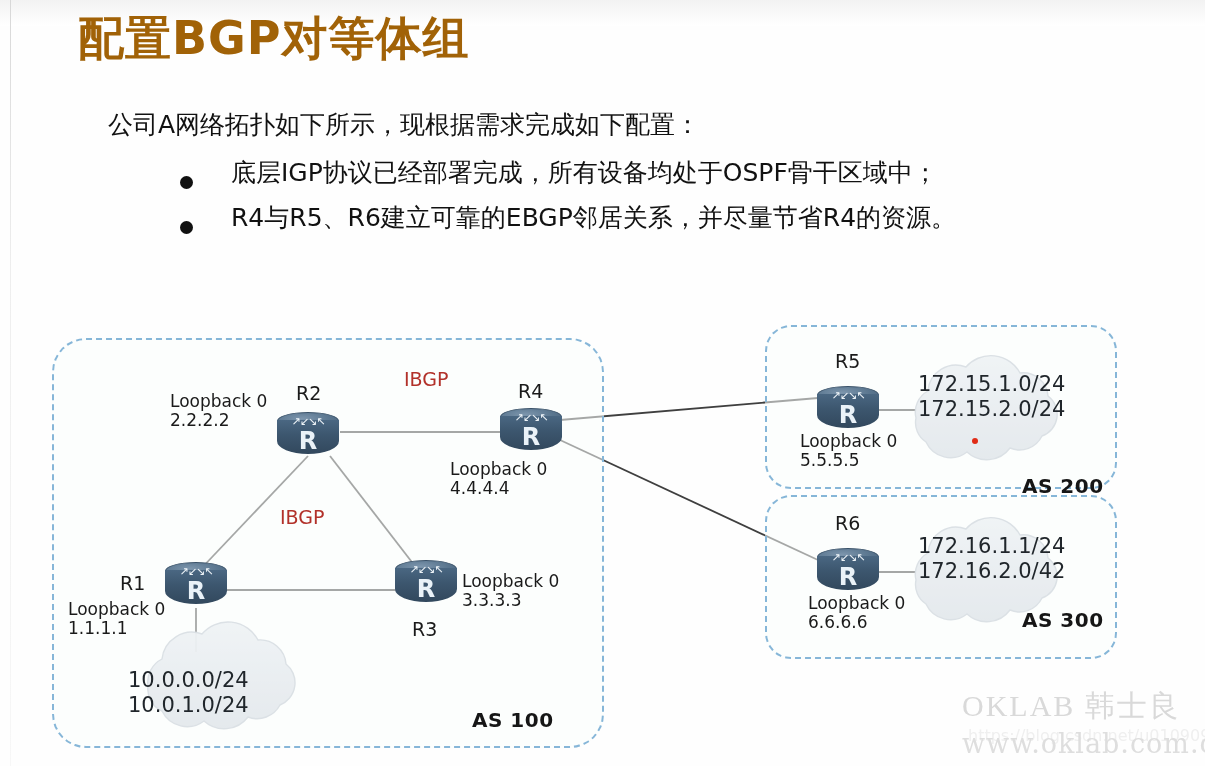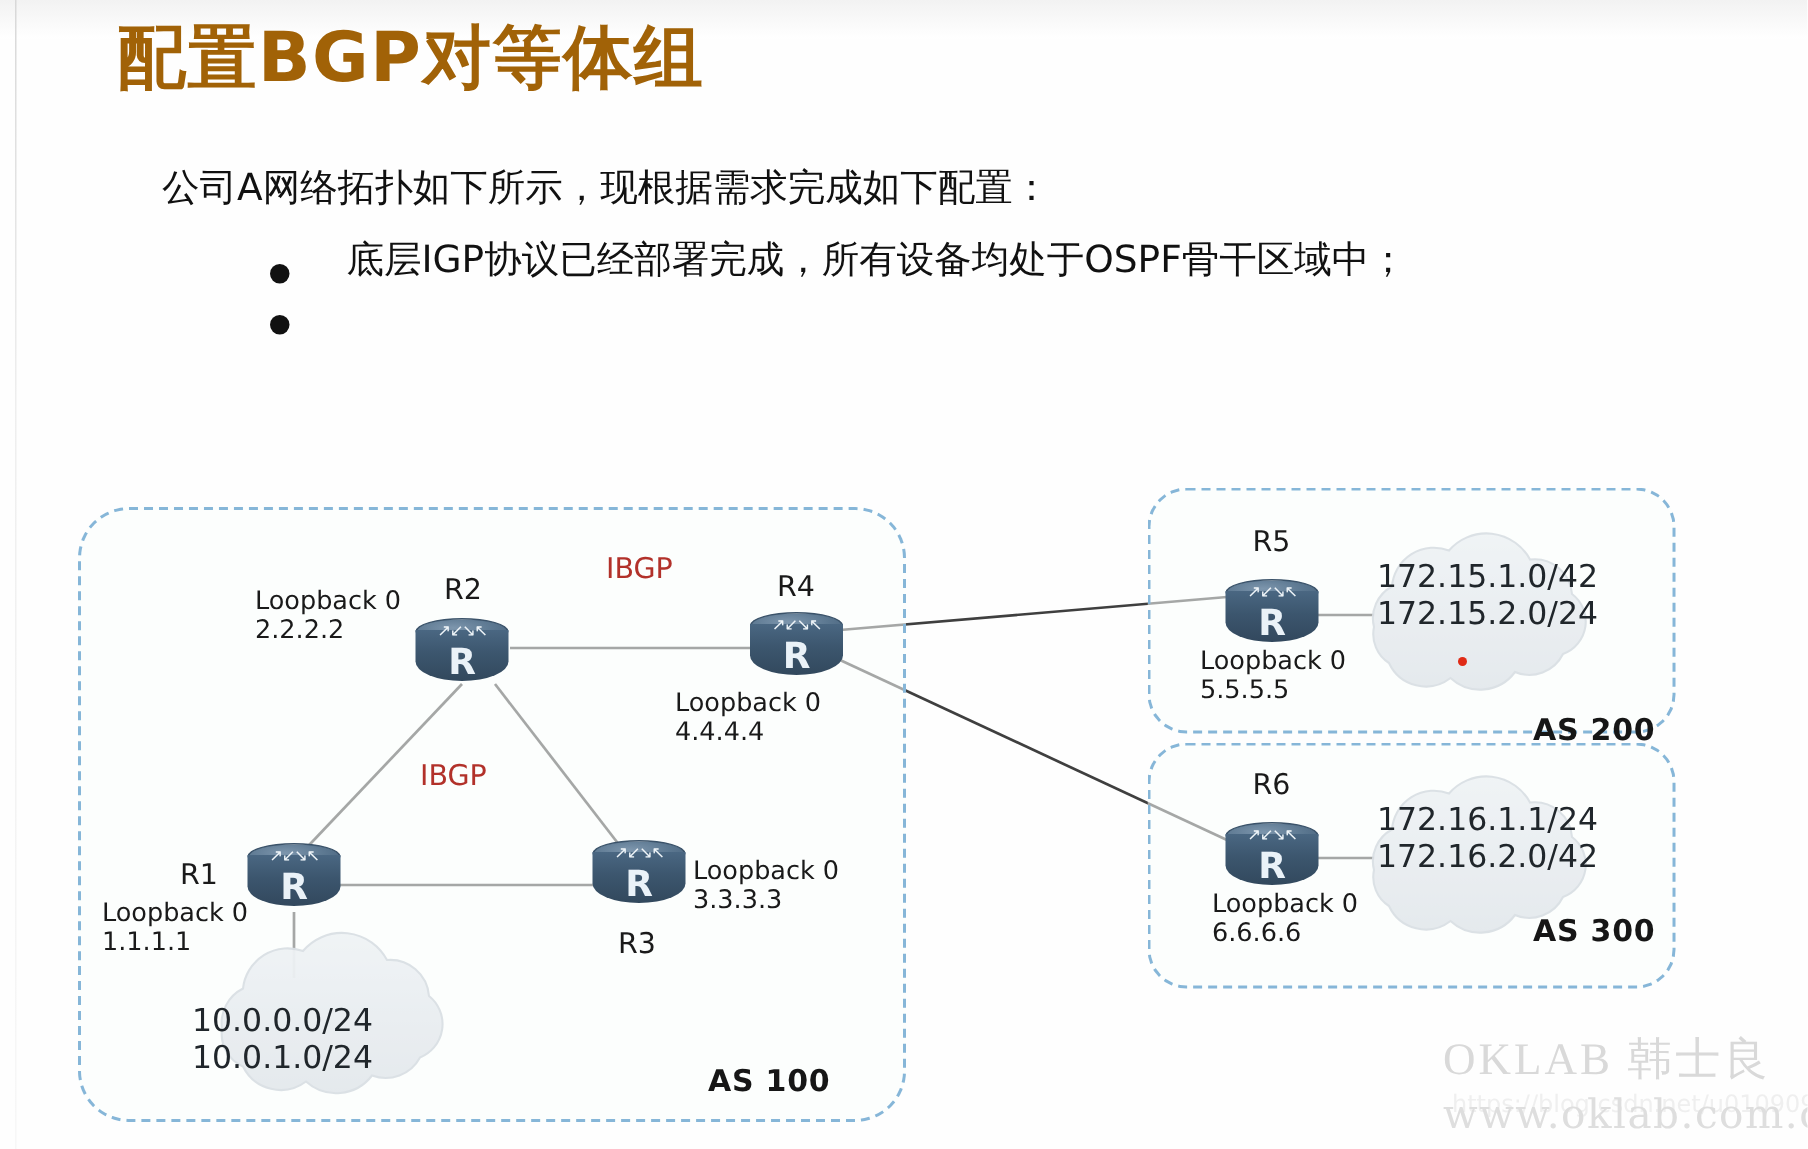--- a/index.html
+++ b/index.html
@@ -149,20 +149,21 @@
 
   <div class="lead">公司A网络拓扑如下所示，现根据需求完成如下配置：</div>
 
   <div class="bullets">
     <div class="bullet-row">
       <span class="bullet-dot"></span>
       <span class="bullet-text">底层IGP协议已经部署完成，所有设备均处于OSPF骨干区域中；</span>
     </div>
     <div class="bullet-row">
       <span class="bullet-dot"></span>
+      <span class="bullet-text">R4与R5、R6建立可靠的EBGP邻居关系，并尽量节省R4的资源。</span>
     </div>
   </div>
 
   <div class="diagram">
 
     <svg width="1205" height="766" style="position:absolute;left:0;top:0;">
       <defs>
         <linearGradient id="cloudg" x1="0" y1="0" x2="0" y2="1">
           <stop offset="0%" stop-color="#e3e7ee"></stop>
           <stop offset="100%" stop-color="#c9cfda"></stop>
@@ -275,21 +276,21 @@
     <div class="lb" style="left:808px;top:594px;">
       <div>Loopback 0</div>
       <div>6.6.6.6</div>
     </div>
 
     <div class="cloud-text" style="left:128px;top:668px;">
       <div>10.0.0.0/24</div>
       <div>10.0.1.0/24</div>
     </div>
     <div class="cloud-text" style="left:918px;top:372px;">
-      <div>172.15.1.0/42</div>
+      <div>172.15.1.0/24</div>
       <div>172.15.2.0/24</div>
     </div>
     <div class="cloud-text" style="left:918px;top:534px;">
       <div>172.16.1.1/24</div>
       <div>172.16.2.0/42</div>
     </div>
 
     <div class="red-dot" style="left:972px;top:438px;"></div>
   </div>
 

